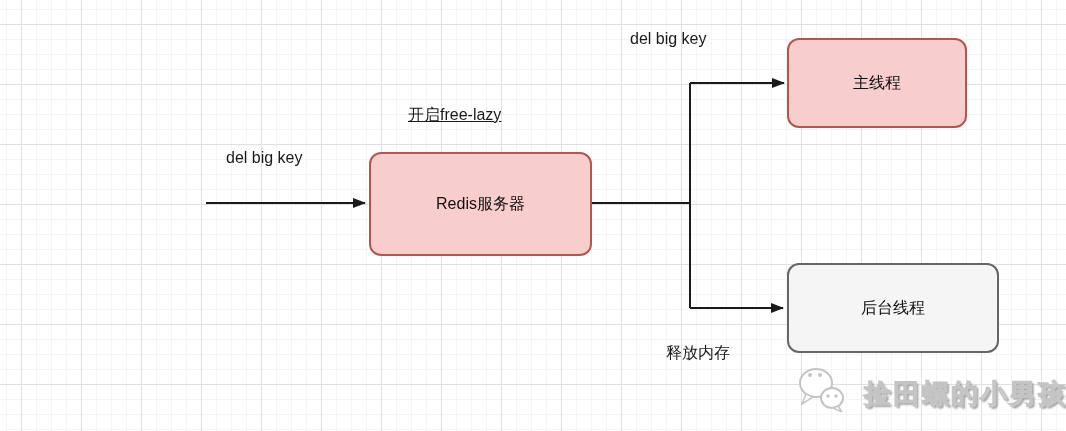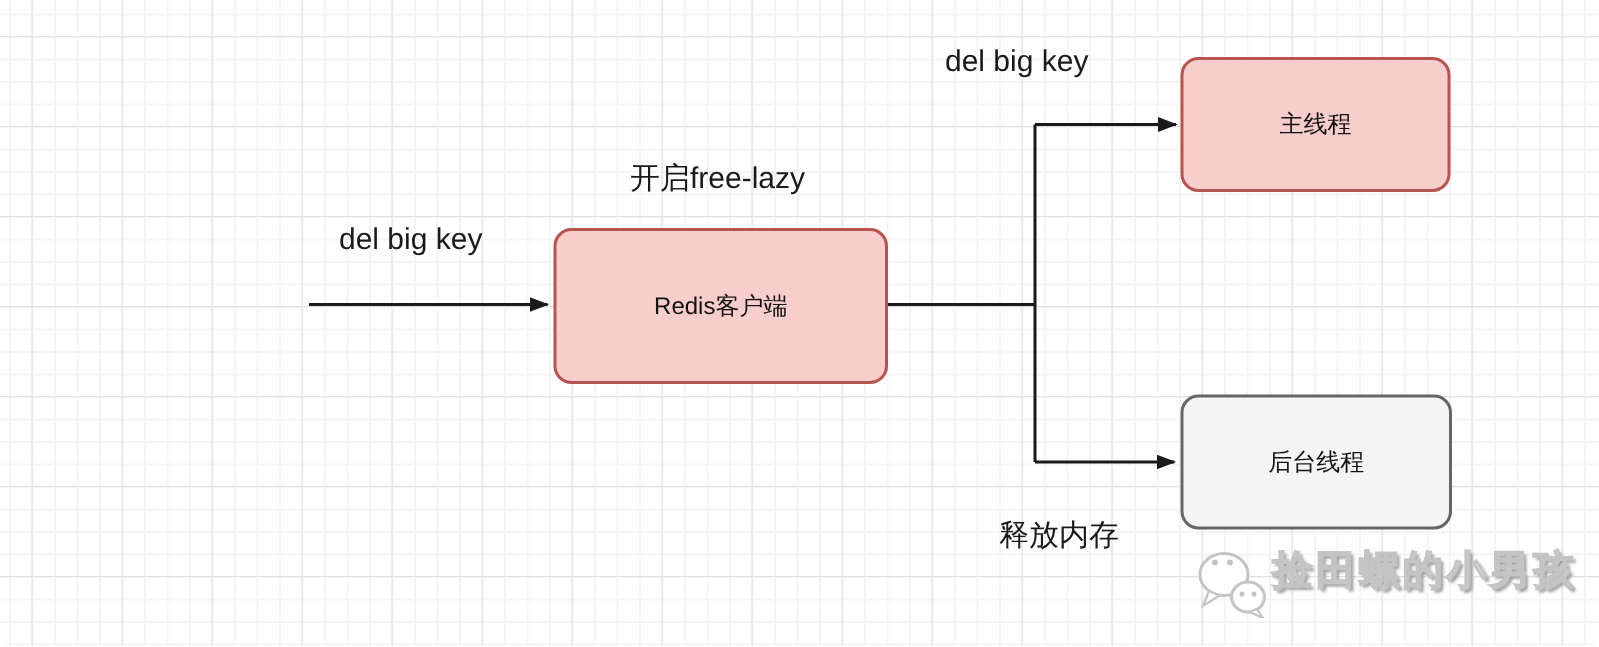--- a/index.html
+++ b/index.html
@@ -33,34 +33,34 @@
   .rect{border-radius:12px;}
   .server{
     left:369px;top:152px;width:223px;height:104px;
     background:#f8cecc;border:2px solid #b85450;
   }
   .main-thread{
     left:787px;top:38px;width:180px;height:90px;
     background:#f8cecc;border:2px solid #b85450;
   }
   .bg-thread{
-    left:787px;top:263px;width:181px;height:90px;
+    left:787px;top:263px;width:212px;height:90px;
     background:#f5f5f5;border:2px solid #666666;
   }
   .edge-layer{position:absolute;left:0;top:0;width:1066px;height:431px;}
   .edge-label{
-    position:absolute;font-size:20px;color:#1a1a1a;white-space:nowrap;
+    position:absolute;font-size:16px;color:#1a1a1a;white-space:nowrap;
   }
   .lbl-del-1{left:226px;top:149px;}
-  .lbl-freelazy{left:420px;top:105px;}
+  .lbl-freelazy{left:408px;top:105px;text-decoration:underline;}
   .lbl-del-2{left:630px;top:30px;}
   .lbl-release{left:666px;top:343px;font-family:Liberation Serif, serif;}
   .watermark{
     position:absolute;left:796px;top:362px;
-    display:flex;align-items:flex-start;gap:4px;
+    display:flex;align-items:flex-end;gap:20px;
   }
   .watermark-text{
     font-size:27px;font-weight:bold;letter-spacing:2px;
     color:#ffffff;
     -webkit-text-stroke:1px #c4c4c4;
     text-shadow:2px 2px 2px #9f9f9f;
     white-space:nowrap;
   }
 </style>
 </head>
@@ -78,21 +78,21 @@
       <line x1="206" y1="203" x2="365" y2="203" marker-end="url(#arrow)"></line>
       <line x1="592" y1="203" x2="690" y2="203"></line>
       <line x1="690" y1="83" x2="690" y2="308"></line>
       <line x1="690" y1="83" x2="784" y2="83" marker-end="url(#arrow)"></line>
       <line x1="690" y1="308" x2="783" y2="308" marker-end="url(#arrow)"></line>
     </g>
   </svg>
 
 
   <div class="node rect server">
-    <span>Redis客户端</span>
+    <span>Redis服务器</span>
   </div>
 
   <div class="node rect main-thread">
     <span>主线程</span>
   </div>
 
   <div class="node rect bg-thread">
     <span>后台线程</span>
   </div>
 

